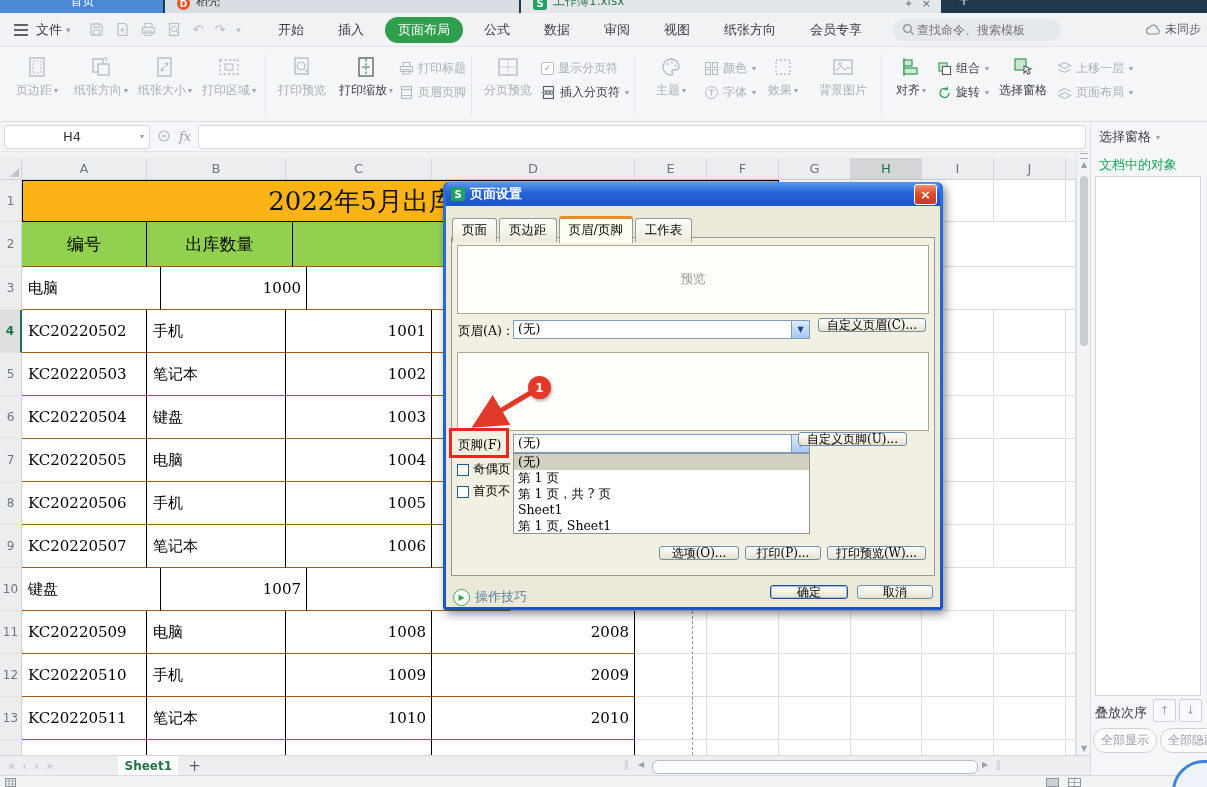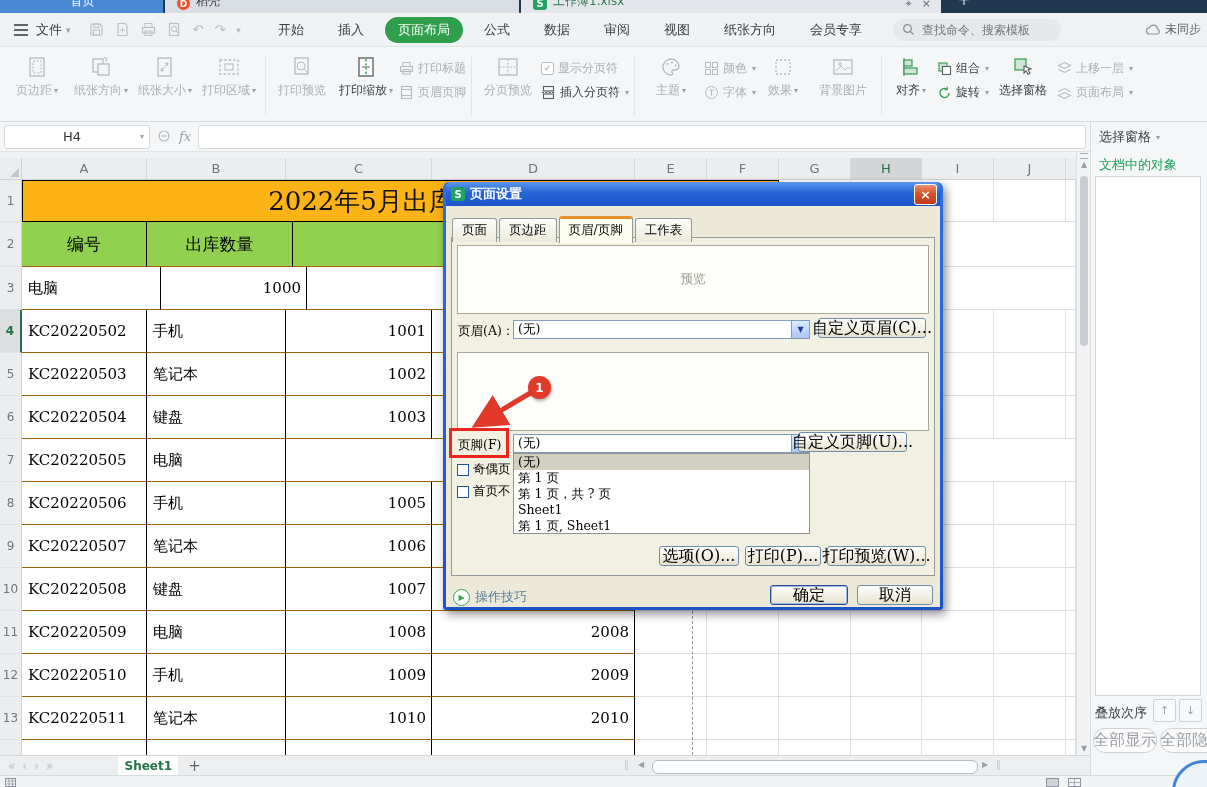--- a/index.html
+++ b/index.html
@@ -25,21 +25,21 @@
         border-bottom:1px solid #e2e5e8;display:flex;align-items:center;box-sizing:border-box;z-index:5}
   .hamb{width:14px;height:2px;background:#5f6368;box-shadow:0 5px 0 #5f6368,0 -5px 0 #5f6368;margin:0 8px 0 14px}
   .filelbl{font-size:13px;margin-right:2px}
   .cdown{color:#9aa0a6;font-size:9px;margin:0 8px 0 2px}
   .qbar{display:flex;align-items:center;gap:11px;margin:0 10px;color:#b7bec5}
   .qbar svg{display:block}
   .mtabs{display:flex;align-items:center;gap:8px;margin-left:14px}
   .mtab{font-size:13px;color:#3c4043;padding:4px 13px;border-radius:14px;white-space:nowrap;cursor:default}
   .mtab.active{background:#2f9e4d;color:#fff}
   .searchpill{margin-left:18px;width:150px;height:22px;background:#e6e9eb;border-radius:12px;display:flex;
-        align-items:center;padding:0 9px;gap:5px}
+        align-items:center;padding:0 9px;}
   .searchpill input{border:none;background:transparent;outline:none;font-size:12px;width:120px;color:#5f6368}
   .sync{margin-left:auto;margin-right:6px;display:flex;align-items:center;gap:4px;font-size:12px;color:#5f6368}
   
   #ribbon{position:absolute;left:0;top:47px;width:1207px;height:75px;background:#f4f6f7;
         border-bottom:1px solid #dadde0;display:flex;align-items:stretch;padding:4px 4px 2px 6px;box-sizing:border-box;z-index:5}
   .rsep{width:1px;background:#e2e5e8;margin:4px 5px}
   .rgroup{display:flex;align-items:flex-start;gap:2px}
   .rbtn{display:flex;flex-direction:column;align-items:center;justify-content:flex-start;width:62px;padding-top:4px;gap:3px}
   .rbtn .rlab{font-size:12px;white-space:nowrap;display:flex;align-items:center;gap:1px}
   .rbtn.dis .rlab,.srow.dis{color:#a9b0b7}
@@ -112,21 +112,21 @@
   
   #sidebar{position:absolute;left:1090px;top:122px;width:117px;height:653px;background:#f4f6f7;
         border-left:1px solid #dadde0;box-sizing:border-box;z-index:4}
   .sp-title{position:absolute;left:8px;top:6px;font-size:13px;color:#3c4043;display:flex;gap:4px;align-items:center}
   .sp-obj{position:absolute;left:8px;top:34px;font-size:13px;color:#21a35e}
   .sp-list{position:absolute;left:4px;top:54px;width:106px;height:520px;background:#fff;border:1px solid #d4d7da;box-sizing:border-box}
   .sp-stack{position:absolute;left:4px;top:582px;font-size:13px;color:#3c4043}
   .sp-ab{position:absolute;top:577px;width:21px;height:21px;border:1px solid #cfd2d5;background:#f8f9fa;color:#9aa0a6;
         font-size:11px;display:flex;align-items:center;justify-content:center;border-radius:2px}
   .sp-btn{position:absolute;top:606px;height:23px;border:1px solid #cfd2d5;background:#fbfbfc;color:#9aa0a6;
-        font-size:16px;display:flex;align-items:center;justify-content:center;border-radius:12px;white-space:nowrap;overflow:hidden}
+        font-size:12px;display:flex;align-items:center;justify-content:center;border-radius:12px;white-space:nowrap;overflow:hidden}
   
   #assistant{position:absolute;left:1172px;top:760px;width:58px;height:58px;border-radius:50%;
         border:3px solid #4285d8;background:#eef3fa;z-index:20}
   
   #dialog{position:absolute;left:443px;top:182px;width:500px;height:428px;z-index:10;
         background:linear-gradient(#2c6fe0,#1b54c8);border-radius:6px 6px 3px 3px;
         box-shadow:3px 4px 10px rgba(0,0,0,.45);box-sizing:border-box;padding:0 3px 3px}
   .dtitle{height:24px;display:flex;align-items:center;gap:5px;padding:0 3px 0 5px;
         background:linear-gradient(180deg,#5b97ef 0%,#2465d6 45%,#1c55c9 100%);border-radius:5px 5px 0 0;color:#fff}
   .dtitle .txt{font-size:13px;font-weight:bold}
@@ -140,23 +140,23 @@
   .dtab.active{background:#fdfdf2;border-top:3px solid #e78f2e;padding-top:3px;padding-bottom:4px;position:relative;top:1px}
   .dpanel{position:absolute;left:5px;top:31px;width:484px;height:339px;border:1px solid #919b9c;background:#f2f0e1;box-sizing:border-box}
   .dprev{position:absolute;left:11px;width:472px;height:69px;background:#fdfdfa;border:1px solid #aca899;box-sizing:border-box;
         display:flex;align-items:center;justify-content:center;color:#9b988c}
   .dlabel{position:absolute;font-size:12.5px}
   .combo{position:absolute;width:297px;height:19px;background:#fff;border:1px solid #7f9db9;box-sizing:border-box;
         display:flex;align-items:center}
   .combo .val{padding-left:4px;flex:1}
   .combo .carrow{width:17px;height:17px;background:linear-gradient(#dcecfd,#a9c6f3);border-left:1px solid #7f9db9;
         color:#1c3f94;font-size:8px;display:flex;align-items:center;justify-content:center}
-  .xpbtn{position:absolute;height:20px;background:linear-gradient(180deg,#fefefe,#f2f0e4 55%,#e3e0cb);
+  .xpbtn{position:absolute;height:14px;background:linear-gradient(180deg,#fefefe,#f2f0e4 55%,#e3e0cb);
         border:1px solid #6f8eb0;border-radius:3px;box-sizing:border-box;display:flex;align-items:center;
-        justify-content:center;font-size:16px;white-space:nowrap}
+        justify-content:center;font-size:12px;white-space:nowrap}
   .xpbtn.def{border:1px solid #2a4d8f;box-shadow:inset 0 0 0 1px #9ebcf0}
   .ddlist{position:absolute;left:67px;top:247px;width:297px;height:81px;background:#fff;border:1px solid #929292;
         box-sizing:border-box;z-index:5}
   .ddi{height:16px;line-height:16px;padding-left:4px;font-size:12.5px;white-space:nowrap}
   .ddi.sel{background:#d2d0c0}
   .chkrow{position:absolute;left:11px;display:flex;align-items:center;gap:4px;width:54px;overflow:hidden;z-index:1;white-space:nowrap}
   .xpcheck{width:12px;height:12px;background:#fff;border:1px solid #1d5a94;box-sizing:border-box;flex:0 0 auto}
   .tips{position:absolute;left:7px;top:382px;display:flex;align-items:center;gap:5px;color:#58809f;font-size:13px}
   .playc{width:15px;height:15px;border-radius:50%;border:1px solid #3aa655;background:#fff;color:#3aa655;font-size:8px;
         display:flex;align-items:center;justify-content:center}
@@ -581,20 +581,21 @@
     <div class="cell cH"></div>
     <div class="cell cI"></div>
     <div class="cell cJ"></div>
     <div class="cell fillc"></div>
   </div>
 
   <div class="grow">
     <div class="rowhdr">7</div>
     <div class="cell cA tb lpad serif f-code">KC20220505</div>
     <div class="cell cB tb lpad serif f-product">电脑</div>
+    <div class="cell cC tb num serif f-qty">1004</div>
     <div class="cell cD tb num serif f-d"></div>
     <div class="cell cE"></div>
     <div class="cell cF"></div>
     <div class="cell cG"></div>
     <div class="cell cH"></div>
     <div class="cell cI"></div>
     <div class="cell cJ"></div>
     <div class="cell fillc"></div>
   </div>
 
@@ -623,21 +624,20 @@
     <div class="cell cF"></div>
     <div class="cell cG"></div>
     <div class="cell cH"></div>
     <div class="cell cI"></div>
     <div class="cell cJ"></div>
     <div class="cell fillc"></div>
   </div>
 
   <div class="grow">
     <div class="rowhdr">10</div>
-    <div class="cell cA tb lpad serif f-code">KC20220508</div>
     <div class="cell cB tb lpad serif f-product">键盘</div>
     <div class="cell cC tb num serif f-qty">1007</div>
     <div class="cell cD tb num serif f-d"></div>
     <div class="cell cE"></div>
     <div class="cell cF"></div>
     <div class="cell cG"></div>
     <div class="cell cH"></div>
     <div class="cell cI"></div>
     <div class="cell cJ"></div>
     <div class="cell fillc"></div>

